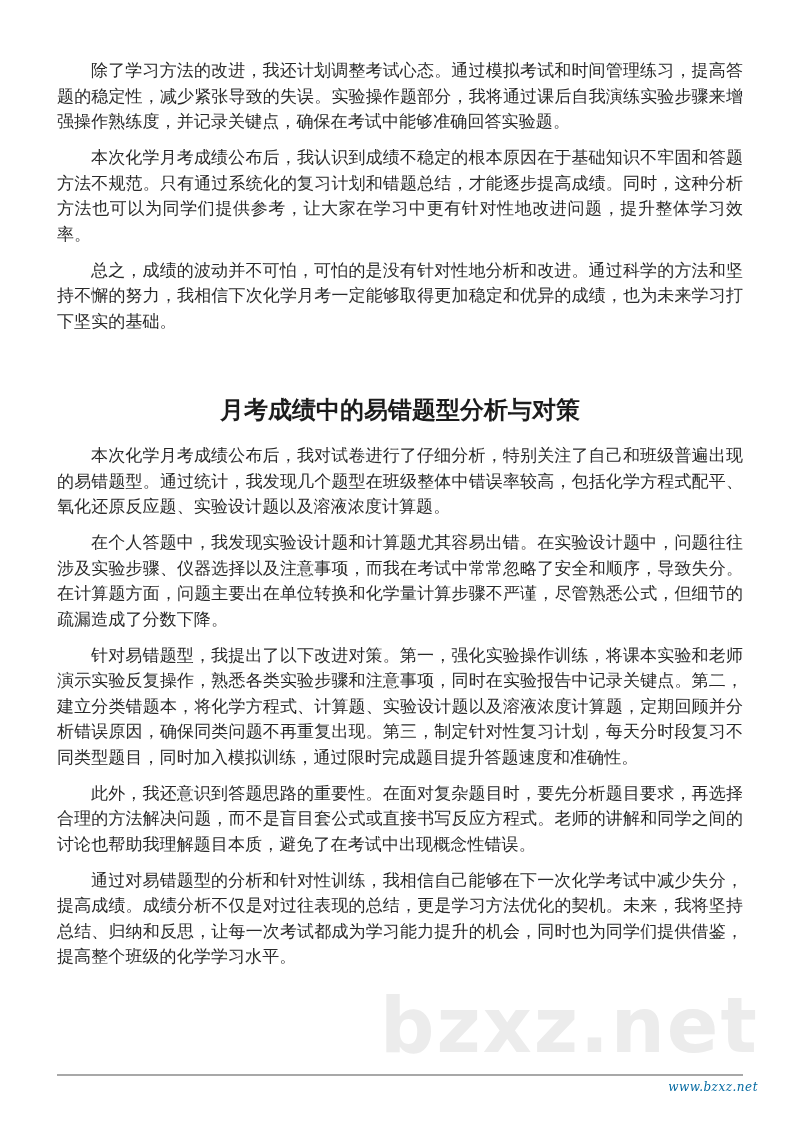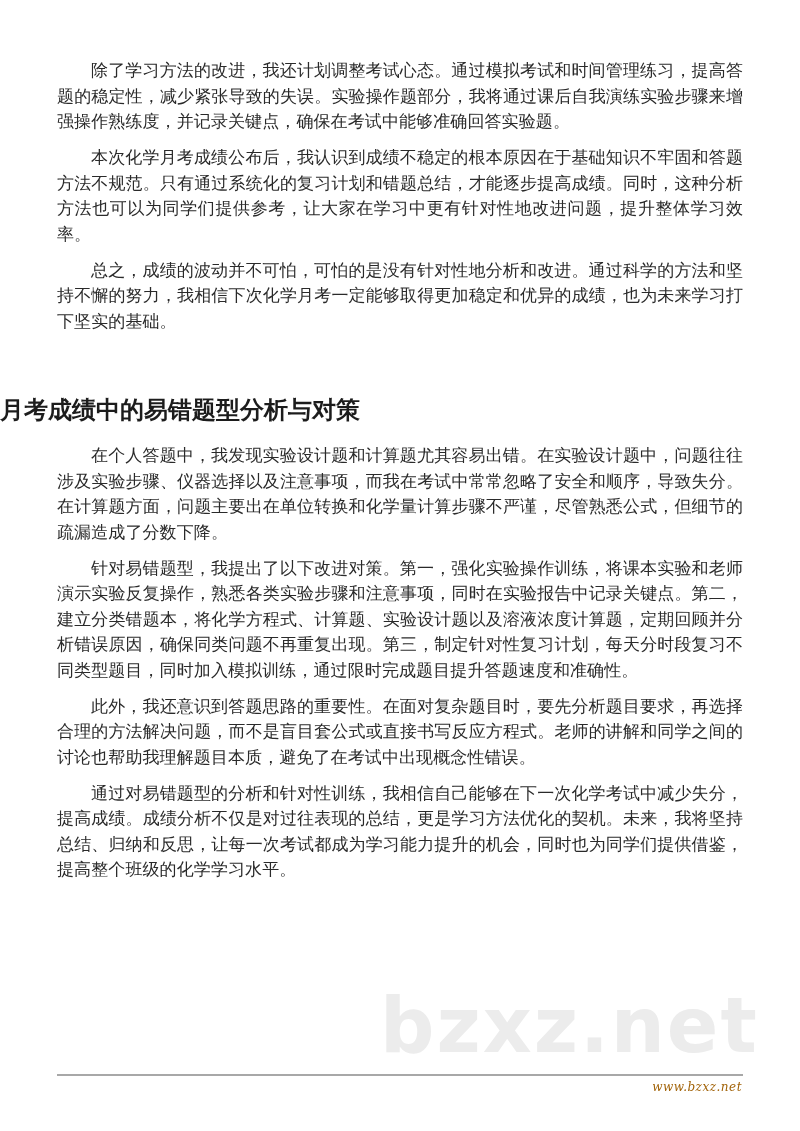--- a/index.html
+++ b/index.html
@@ -27,21 +27,21 @@
       text-indent: 34px;
       text-align: justify;
       margin: 0 0 10.5px 0;
       letter-spacing: 0.1px;
     }
     .section-title {
       position: absolute;
       left: 0;
       width: 800px;
       top: 394px;
-      text-align: left;
+      text-align: center;
       font-family: "DejaVu Sans", "Liberation Sans", sans-serif;
       font-weight: bold;
       font-size: 24px;
       line-height: 32px;
       color: #1c1c1c;
       margin: 0;
     }
     .page2 {
       position: absolute;
       left: 57px;
@@ -63,41 +63,42 @@
     .footer-rule {
       position: absolute;
       left: 57px;
       top: 1074px;
       width: 686px;
       height: 2px;
       background: #a8a8a8;
     }
     .footer-url {
       position: absolute;
-      right: 58px;
+      right: 42px;
       top: 1080px;
       font-family: "DejaVu Serif", "Liberation Serif", serif;
       font-style: italic;
       font-size: 12px;
-      color: #a16207;
+      color: #0369a1;
       letter-spacing: 0.5px;
     }
   </style>
 </head>
 <body>
 
 <div class="page">
   <p class="para">除了学习方法的改进，我还计划调整考试心态。通过模拟考试和时间管理练习，提高答题的稳定性，减少紧张导致的失误。实验操作题部分，我将通过课后自我演练实验步骤来增强操作熟练度，并记录关键点，确保在考试中能够准确回答实验题。</p>
   <p class="para">本次化学月考成绩公布后，我认识到成绩不稳定的根本原因在于基础知识不牢固和答题方法不规范。只有通过系统化的复习计划和错题总结，才能逐步提高成绩。同时，这种分析方法也可以为同学们提供参考，让大家在学习中更有针对性地改进问题，提升整体学习效率。</p>
   <p class="para">总之，成绩的波动并不可怕，可怕的是没有针对性地分析和改进。通过科学的方法和坚持不懈的努力，我相信下次化学月考一定能够取得更加稳定和优异的成绩，也为未来学习打下坚实的基础。</p>
 </div>
 
 <h2 class="section-title">月考成绩中的易错题型分析与对策</h2>
 
 <div class="page2">
+  <p class="para">本次化学月考成绩公布后，我对试卷进行了仔细分析，特别关注了自己和班级普遍出现的易错题型。通过统计，我发现几个题型在班级整体中错误率较高，包括化学方程式配平、氧化还原反应题、实验设计题以及溶液浓度计算题。</p>
   <p class="para">在个人答题中，我发现实验设计题和计算题尤其容易出错。在实验设计题中，问题往往涉及实验步骤、仪器选择以及注意事项，而我在考试中常常忽略了安全和顺序，导致失分。在计算题方面，问题主要出在单位转换和化学量计算步骤不严谨，尽管熟悉公式，但细节的疏漏造成了分数下降。</p>
   <p class="para">针对易错题型，我提出了以下改进对策。第一，强化实验操作训练，将课本实验和老师演示实验反复操作，熟悉各类实验步骤和注意事项，同时在实验报告中记录关键点。第二，建立分类错题本，将化学方程式、计算题、实验设计题以及溶液浓度计算题，定期回顾并分析错误原因，确保同类问题不再重复出现。第三，制定针对性复习计划，每天分时段复习不同类型题目，同时加入模拟训练，通过限时完成题目提升答题速度和准确性。</p>
   <p class="para">此外，我还意识到答题思路的重要性。在面对复杂题目时，要先分析题目要求，再选择合理的方法解决问题，而不是盲目套公式或直接书写反应方程式。老师的讲解和同学之间的讨论也帮助我理解题目本质，避免了在考试中出现概念性错误。</p>
   <p class="para">通过对易错题型的分析和针对性训练，我相信自己能够在下一次化学考试中减少失分，提高成绩。成绩分析不仅是对过往表现的总结，更是学习方法优化的契机。未来，我将坚持总结、归纳和反思，让每一次考试都成为学习能力提升的机会，同时也为同学们提供借鉴，提高整个班级的化学学习水平。</p>
 </div>
 
 <div class="watermark">bzxz.net</div>
 
 <div class="footer-rule"></div>
 <div class="footer-url">www.bzxz.net</div>

